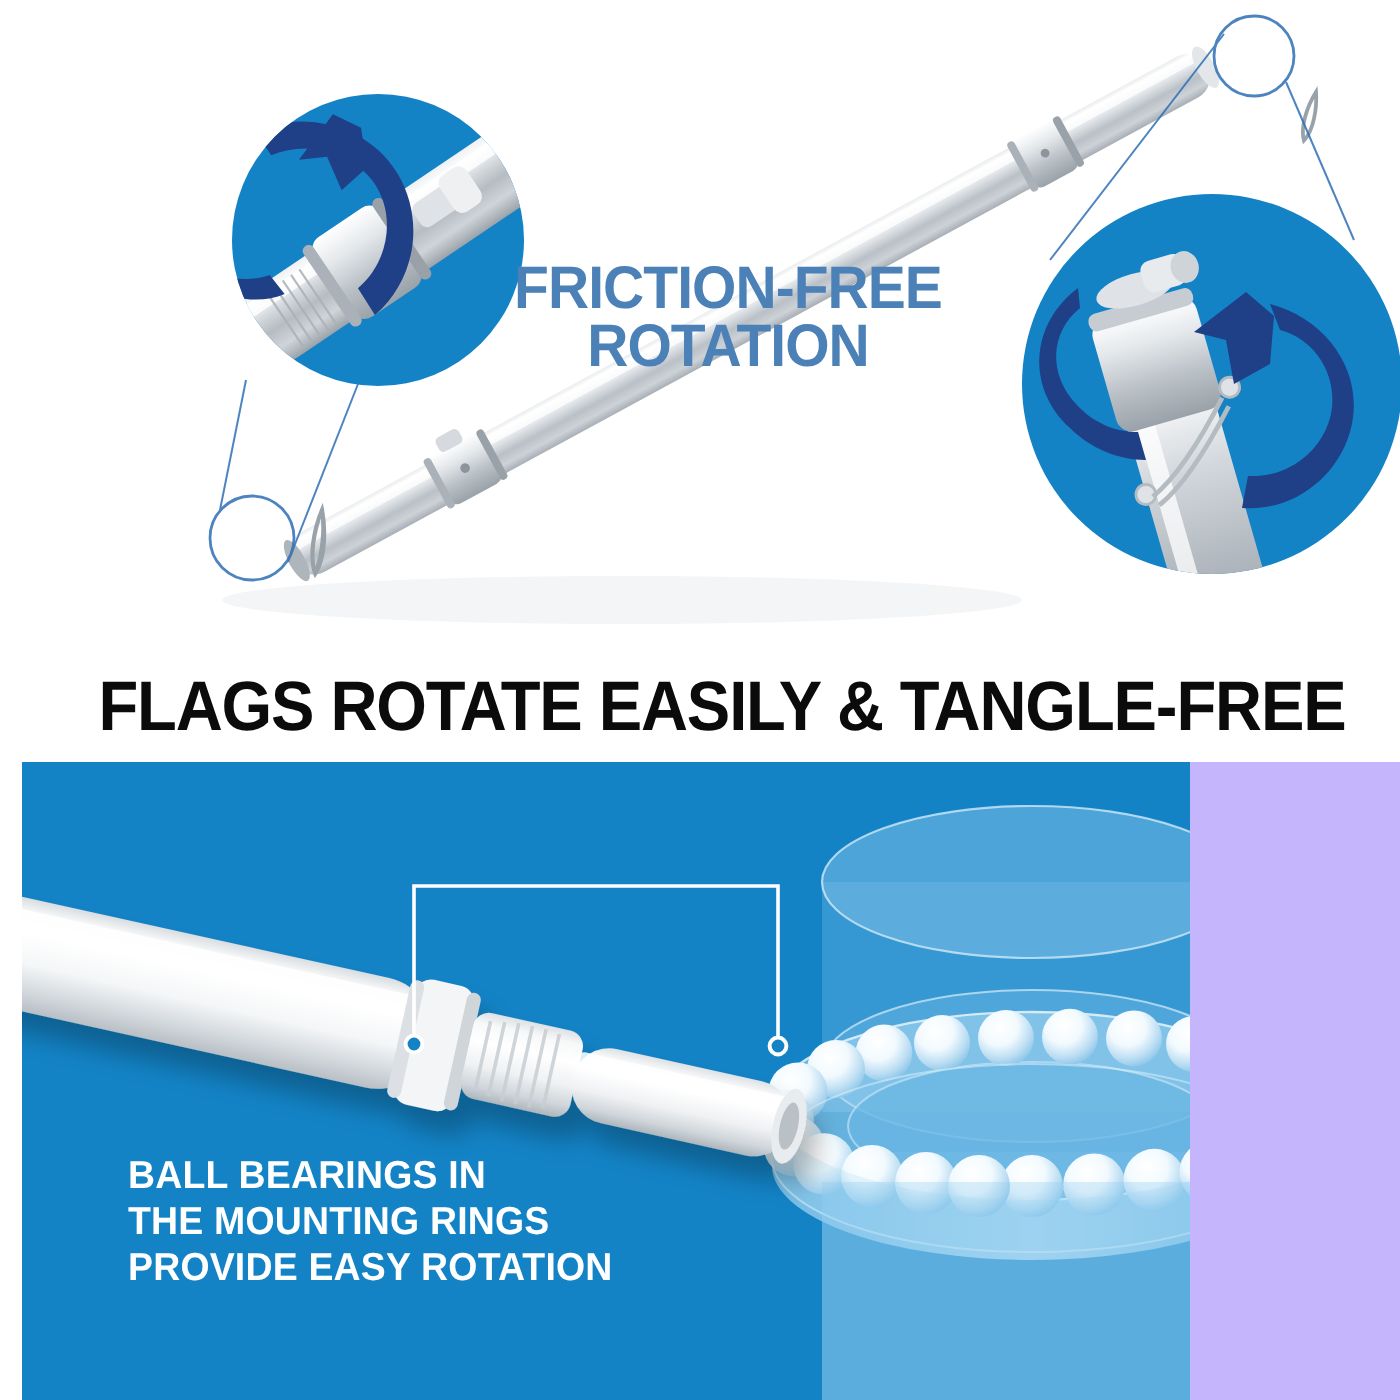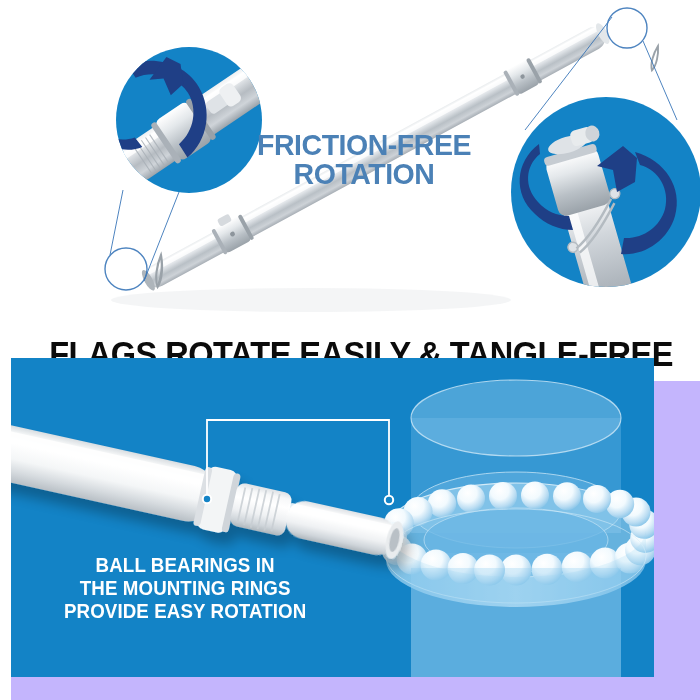--- a/index.html
+++ b/index.html
@@ -69,26 +69,25 @@
     letter-spacing: -0.5px;
     color: #4b81b6;
     transform: scaleX(0.95);
   }
   .friction-text .l2 { display: block; }
 
   
   #bottom-panel {
     position: absolute;
     left: 0;
-    top: 358px;
-    width: 643px;
+    top: 381px;
+    width: 584px;
     height: 319px;
     background: #1383c6;
     overflow: hidden;
-    text-align: center;
   }
   #bottom-art {
     position: absolute;
     left: 0;
     top: 0;
     width: 700px;
     height: 319px;
   }
   .caption-bottom {
     position: absolute;

